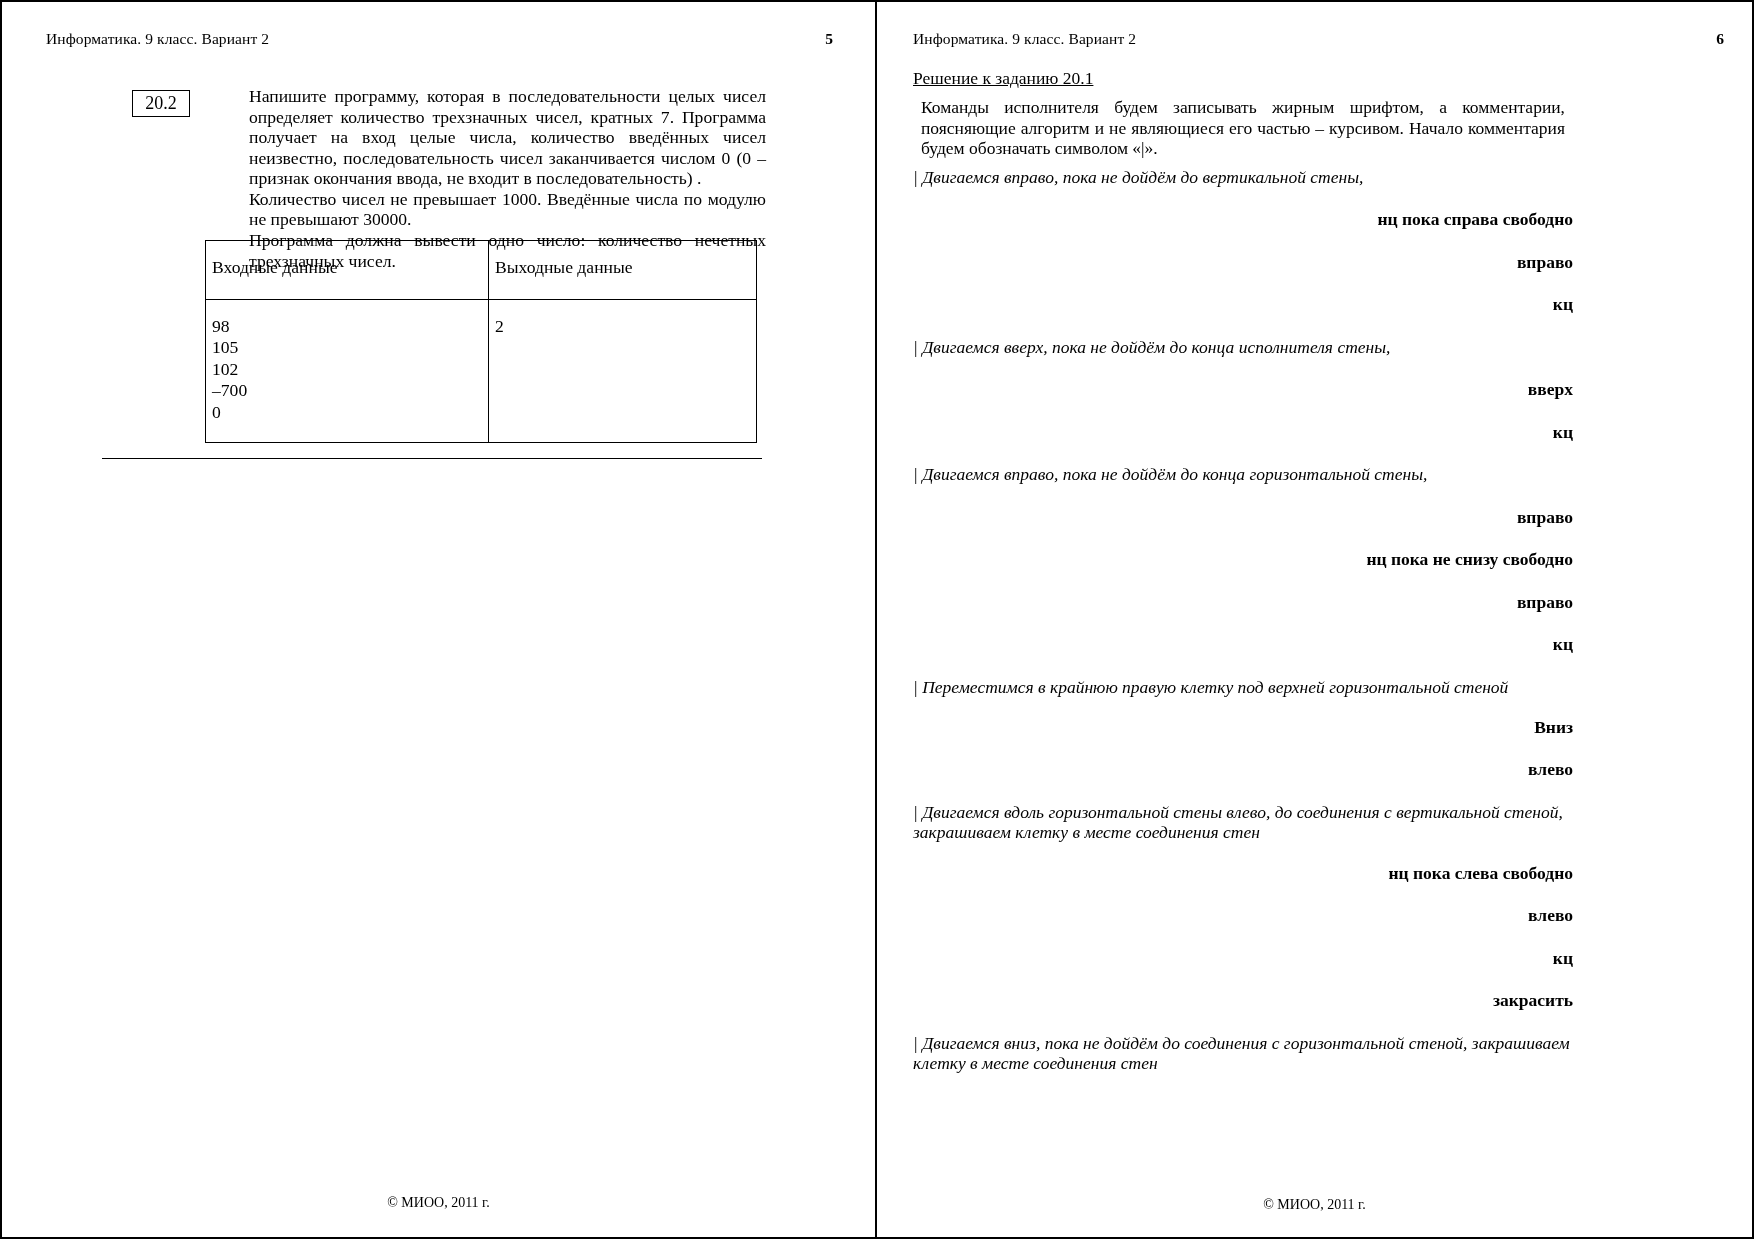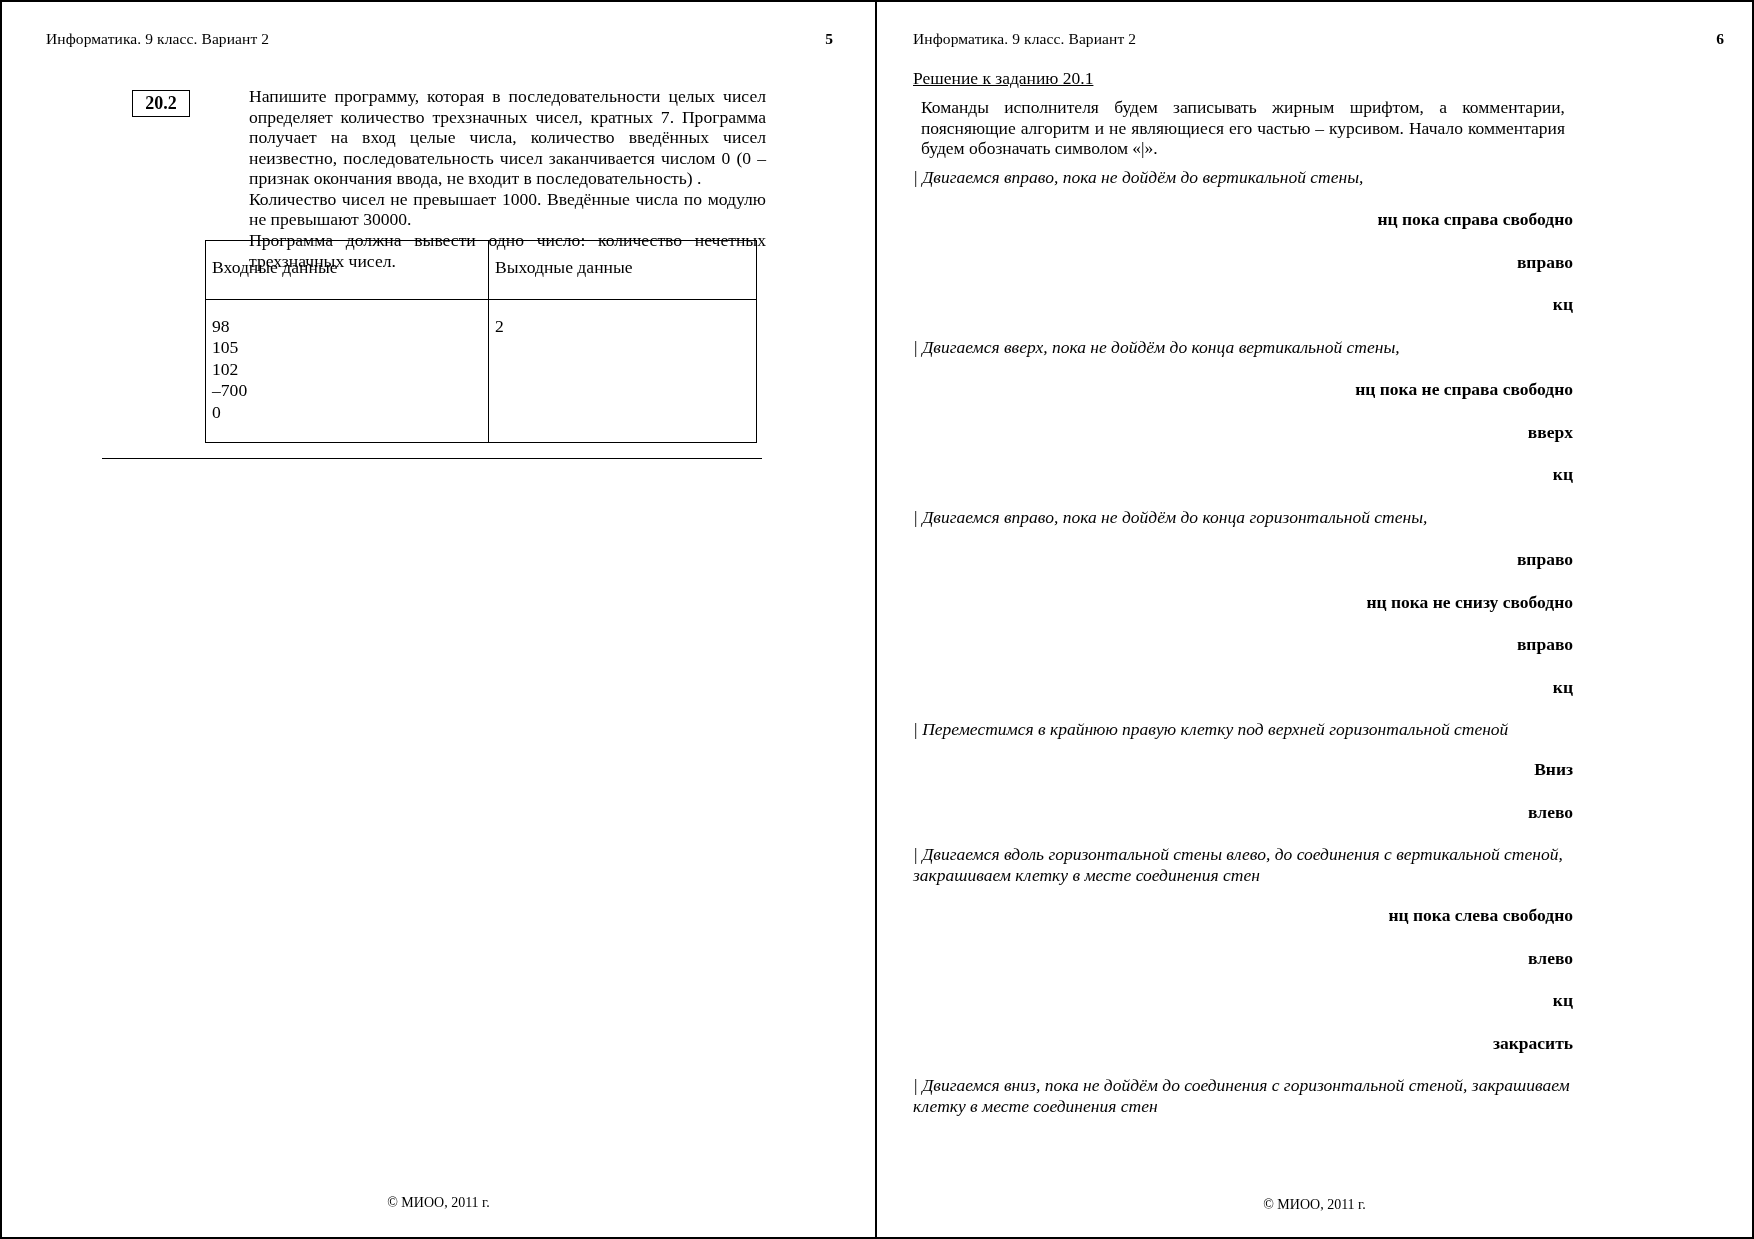--- a/index.html
+++ b/index.html
@@ -71,21 +71,21 @@
   }
   .task-number {
     position: absolute;
     top: 4px;
     left: 0;
     width: 58px;
     height: 27px;
     border: 1.6px solid #000;
     box-sizing: border-box;
     text-align: center;
-    font-weight: bold;
+    font-weight: normal;
     font-size: 18px;
     line-height: 25px;
   }
   .task-text {
     margin-left: 117px;
     font-size: 17.6px;
     line-height: 1.17;
     text-align: justify;
   }
   .task-text p {
@@ -228,22 +228,21 @@
 
       <div class="sol-block">
         <div class="sol-title">Решение к заданию 20.1</div>
         <p class="sol-intro">Команды исполнителя будем записывать жирным шрифтом, а комментарии, поясняющие алгоритм и не являющиеся его частью – курсивом. Начало комментария будем обозначать символом «|».</p>
 
         <div class="sol-lines">
           <p class="line comment">| Двигаемся вправо, пока не дойдём до вертикальной стены,</p>
           <p class="line cmd">нц пока справа свободно</p>
           <p class="line cmd">вправо</p>
           <p class="line cmd">кц</p>
-          <p class="line comment">| Двигаемся вверх, пока не дойдём до конца вертикальной стены,</p>
-          <p class="line cmd">нц пока не справа свободно</p>
+          <p class="line comment">| Двигаемся вверх, пока не дойдём до конца исполнителя стены,</p>
           <p class="line cmd">вверх</p>
           <p class="line cmd">кц</p>
           <p class="line comment">| Двигаемся вправо, пока не дойдём до конца горизонтальной стены,</p>
           <p class="line cmd">вправо</p>
           <p class="line cmd">нц пока не снизу свободно</p>
           <p class="line cmd">вправо</p>
           <p class="line cmd">кц</p>
           <p class="line comment comment-2">| Переместимся в крайнюю правую клетку под верхней горизонтальной стеной</p>
           <p class="line cmd">Вниз</p>
           <p class="line cmd">влево</p>

